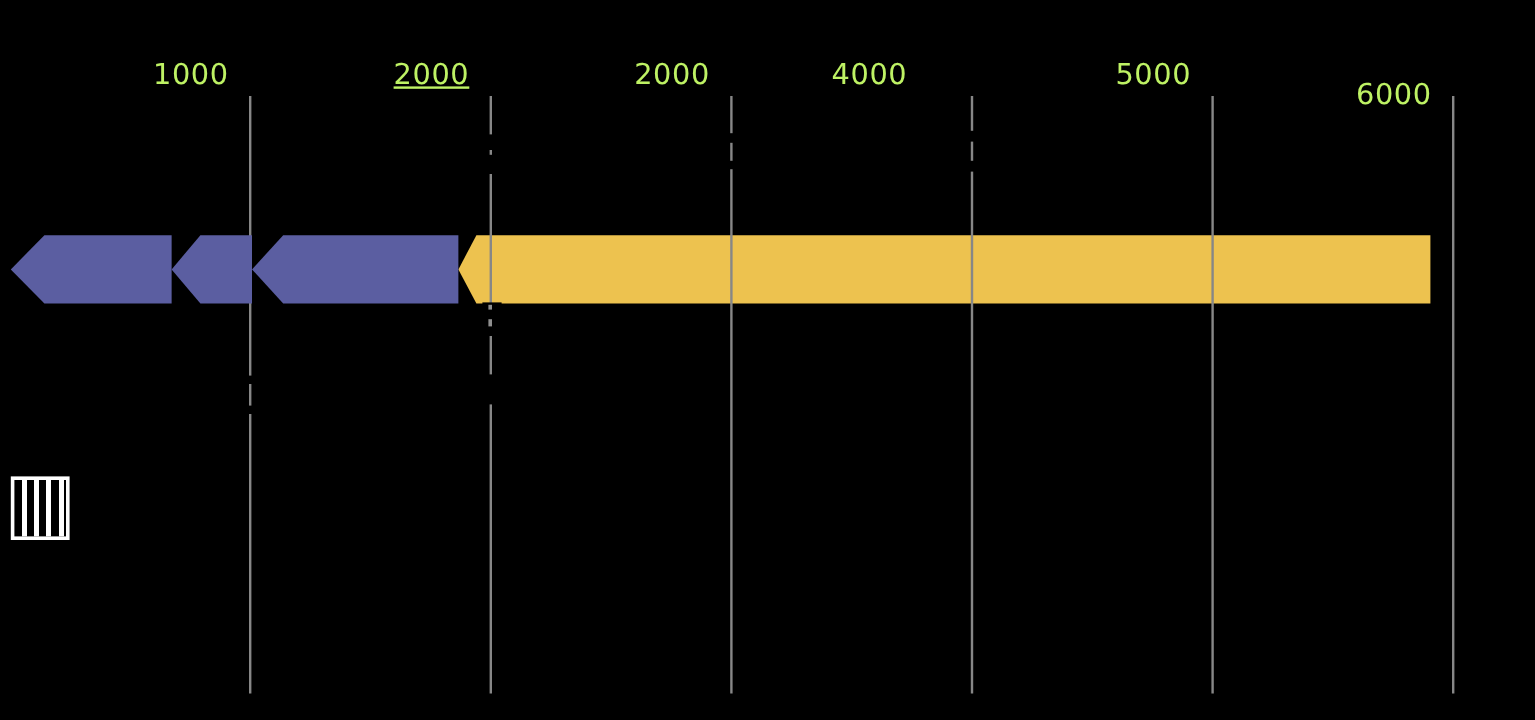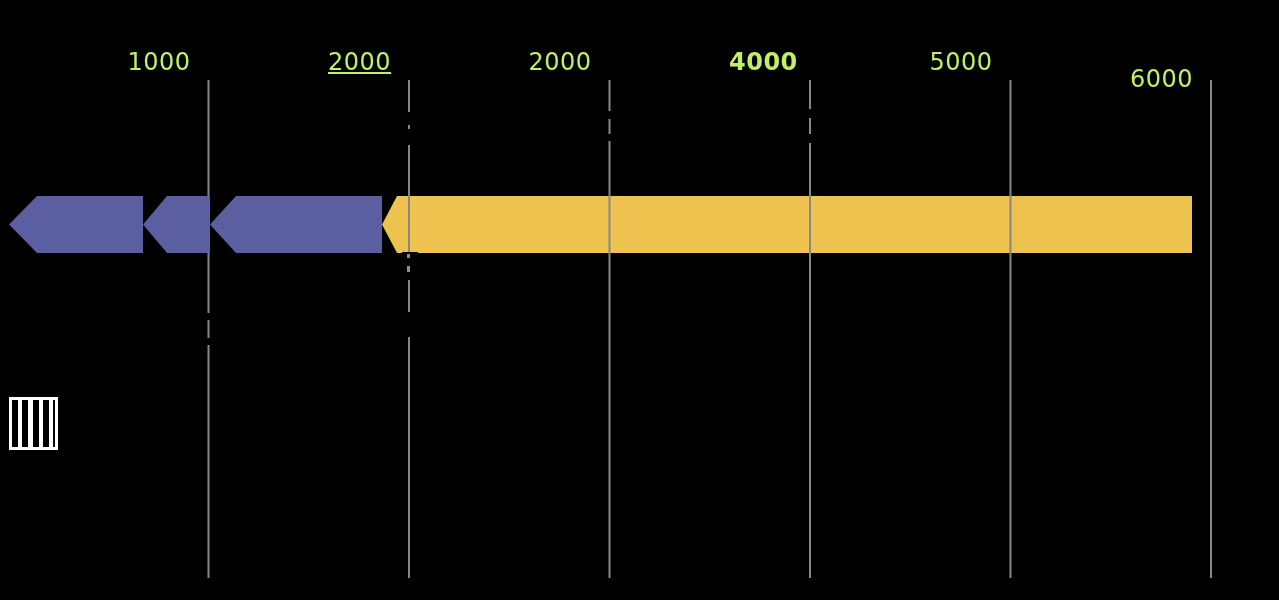--- a/index.html
+++ b/index.html
@@ -79,19 +79,19 @@
     <g id="layer-specks">
         <rect x="407" y="254" width="3" height="4" fill="#8f8f8f"></rect>
         <rect x="407" y="266" width="3" height="6" fill="#8f8f8f"></rect>
       </g>
   </svg>
 
   <div id="tick-labels">
       <div class="tick-label" style="left: 127.5px; top: 51px;">1000</div>
       <div class="tick-label" style="left: 328px; top: 51px; text-decoration: underline;">2000</div>
       <div class="tick-label" style="left: 528.5px; top: 51px;">2000</div>
-      <div class="tick-label" style="left: 729px; top: 51px; font-weight: bold;">4000</div>
+      <div class="tick-label" style="left: 693px; top: 51px;">4000</div>
       <div class="tick-label" style="left: 929.5px; top: 51px;">5000</div>
       <div class="tick-label" style="left: 1130px; top: 68px;">6000</div>
     </div>
 
   <div id="legend-hatch" style="left: 9px; top: 397px; width: 49px; height: 53px;"></div>
 </div>
 
 </body></html>

